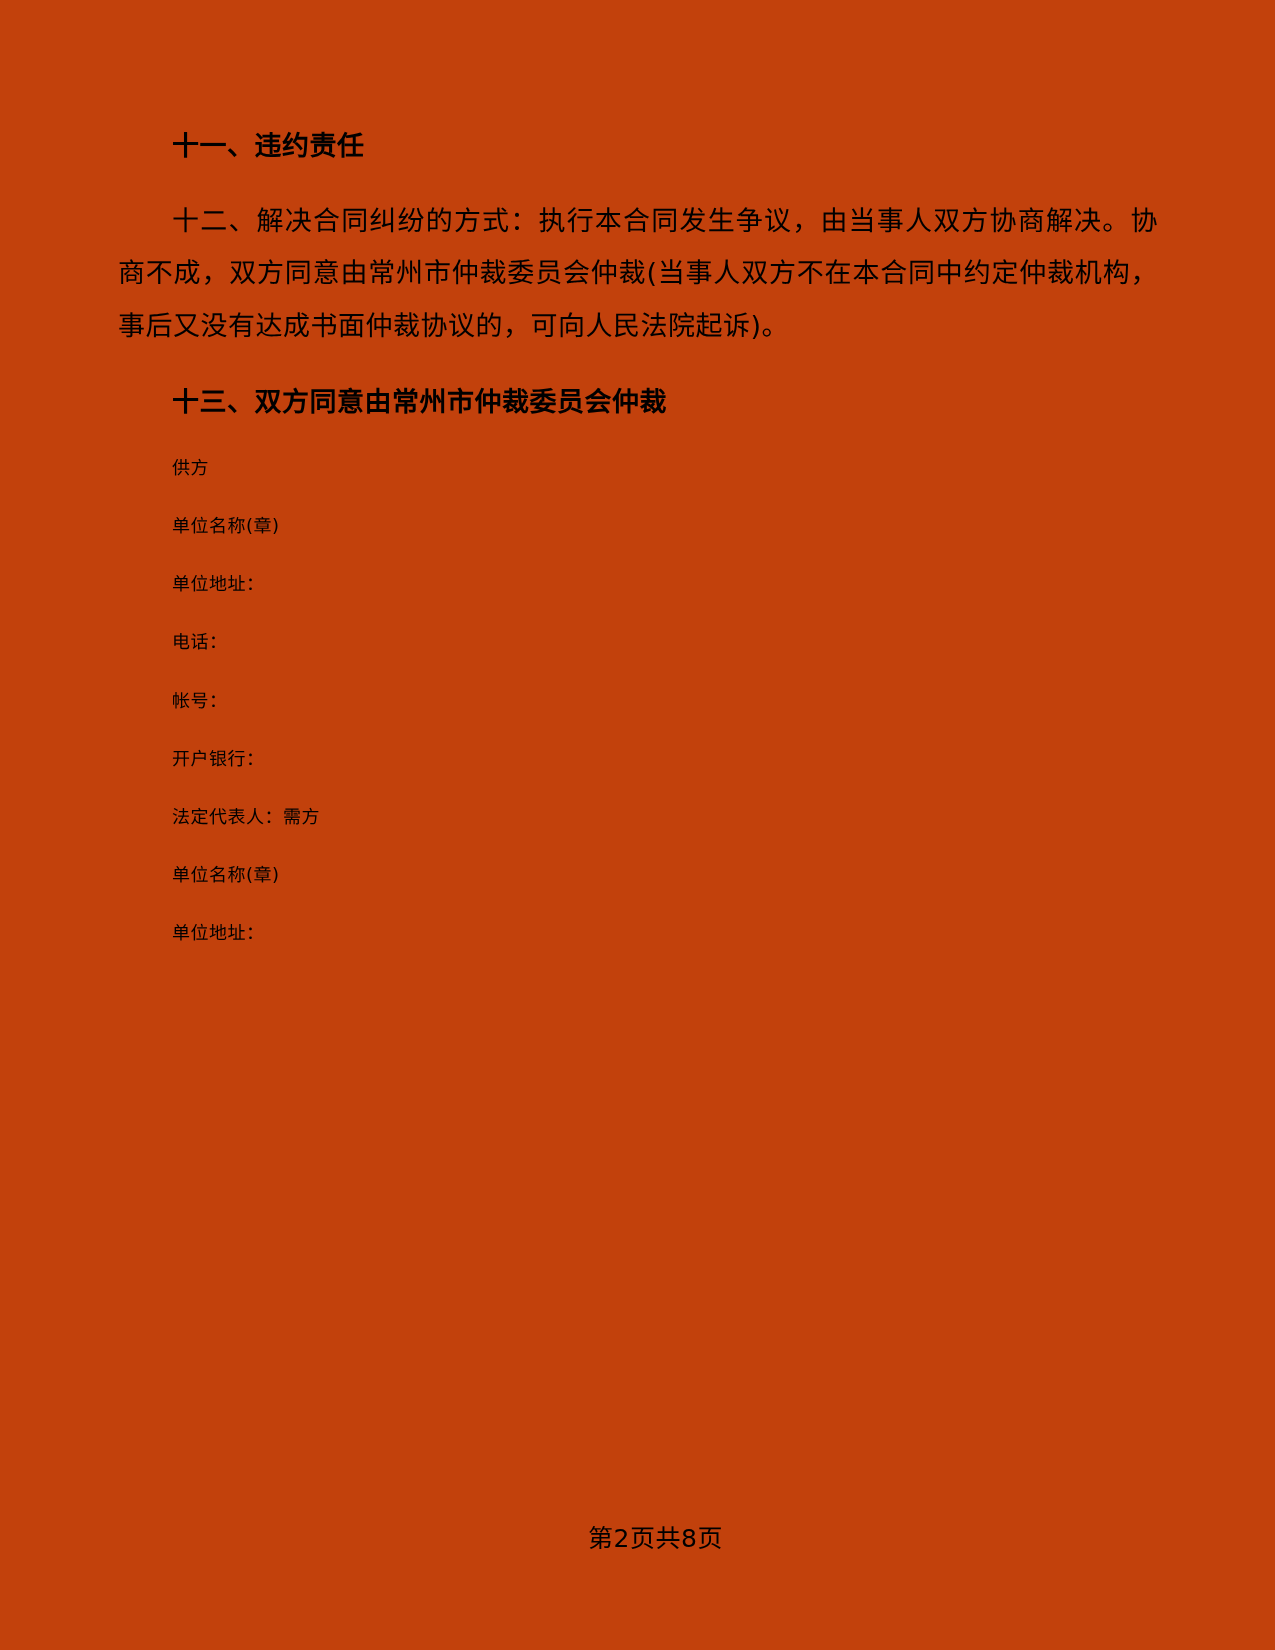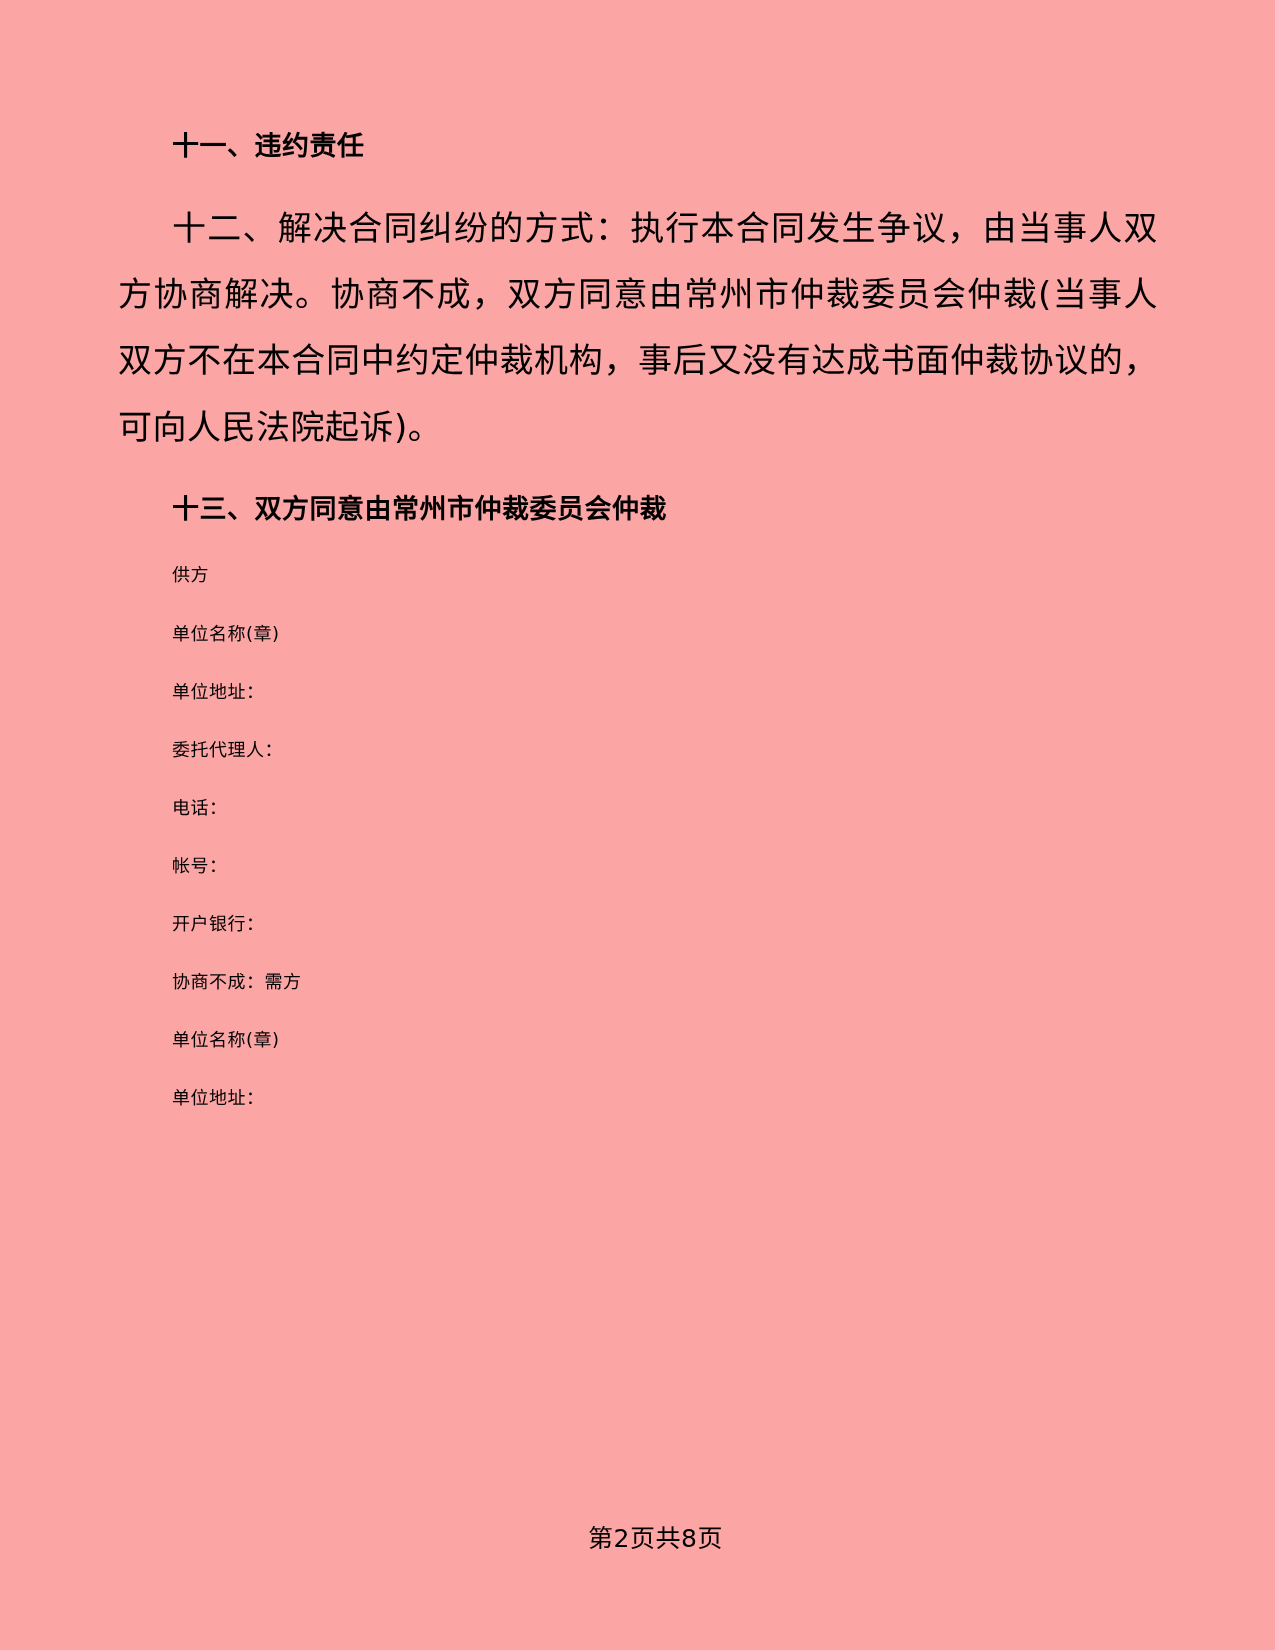--- a/index.html
+++ b/index.html
@@ -9,32 +9,32 @@
   }
   body {
     font-family: "DejaVu Sans", "Liberation Sans", sans-serif;
     color: #000000;
   }
   .page {
     position: relative;
     width: 1275px;
     height: 1650px;
     margin: 0 auto;
-    background: #fca5a5;
+    background: #c2410c;
     box-sizing: border-box;
     overflow: hidden;
   }
   .content {
     position: absolute;
     left: 118px;
     top: 120px;
     width: 1040px;
   }
   .para {
-    font-size: 34px;
+    font-size: 27px;
     line-height: 1.95;
     text-align: justify;
     text-justify: inter-ideograph;
     margin: 0 0 23px 0;
     letter-spacing: 0.5px;
   }
   .heading {
     font-weight: bold;
     font-size: 27px;
     line-height: 1.95;
@@ -71,24 +71,23 @@
 
     <p class="heading indent">十一、违约责任</p>
 
     <p class="para indent">十二、解决合同纠纷的方式：执行本合同发生争议，由当事人双方协商解决。协商不成，双方同意由常州市仲裁委员会仲裁(当事人双方不在本合同中约定仲裁机构，事后又没有达成书面仲裁协议的，可向人民法院起诉)。</p>
 
     <p class="heading indent">十三、双方同意由常州市仲裁委员会仲裁</p>
 
     <p class="field">供方</p>
     <p class="field">单位名称(章)</p>
     <p class="field">单位地址：</p>
-    <p class="field">委托代理人：</p>
     <p class="field">电话：</p>
     <p class="field">帐号：</p>
     <p class="field">开户银行：</p>
-    <p class="field">协商不成：需方</p>
+    <p class="field">法定代表人：需方</p>
     <p class="field">单位名称(章)</p>
     <p class="field">单位地址：</p>
 
   </div>
 
   <div class="footer">第2页共8页</div>
 </div>
 
 </body></html>

